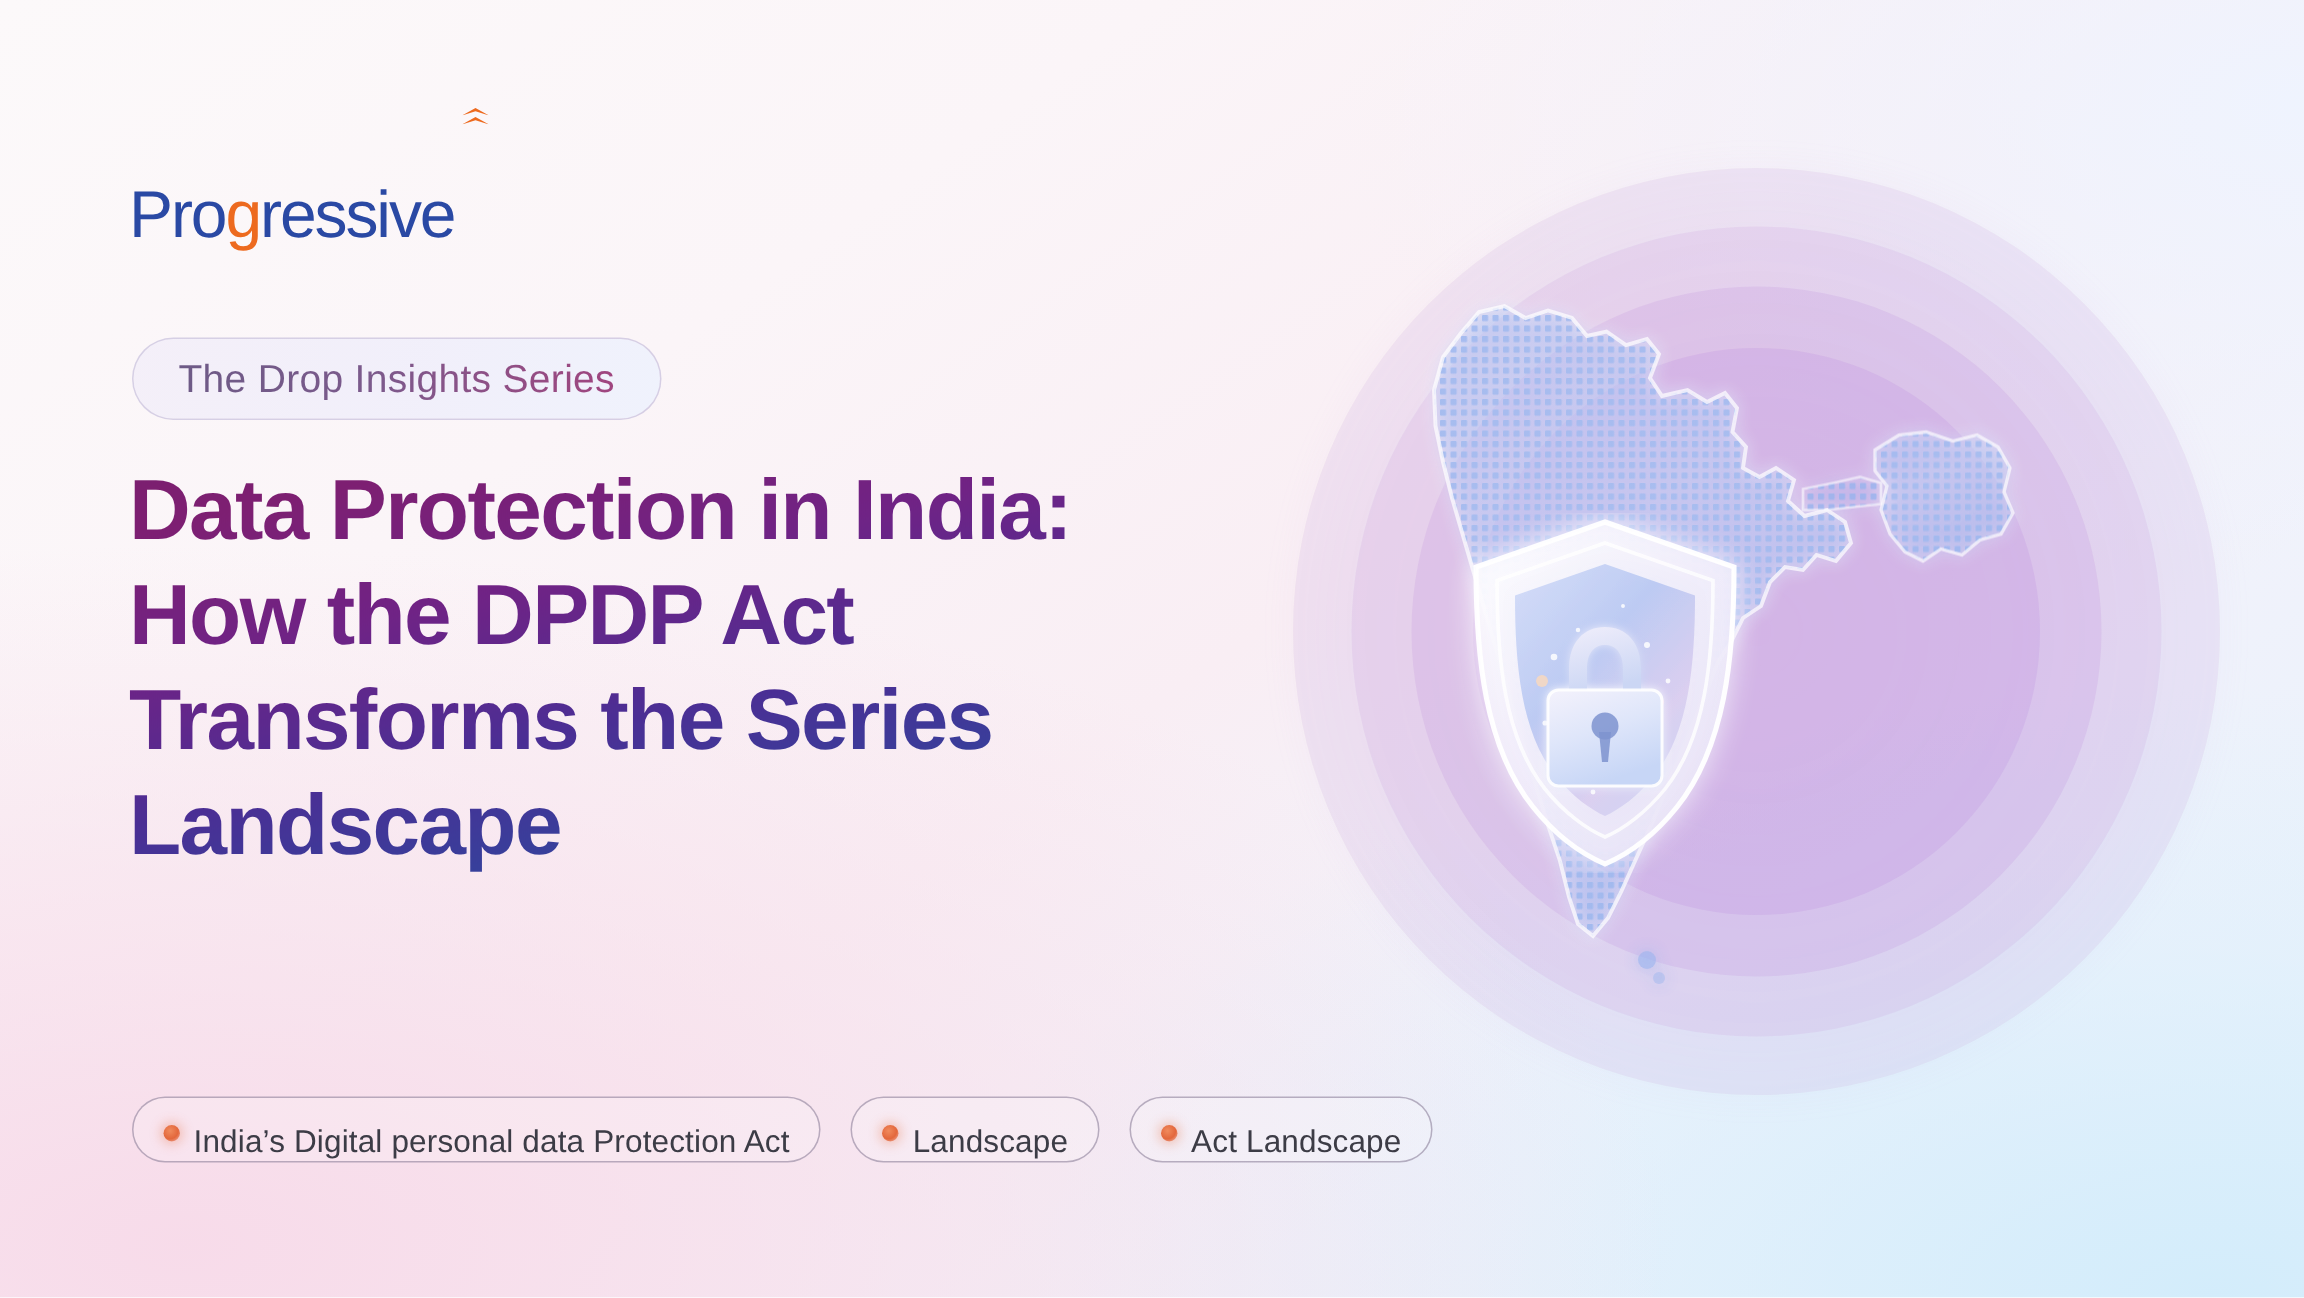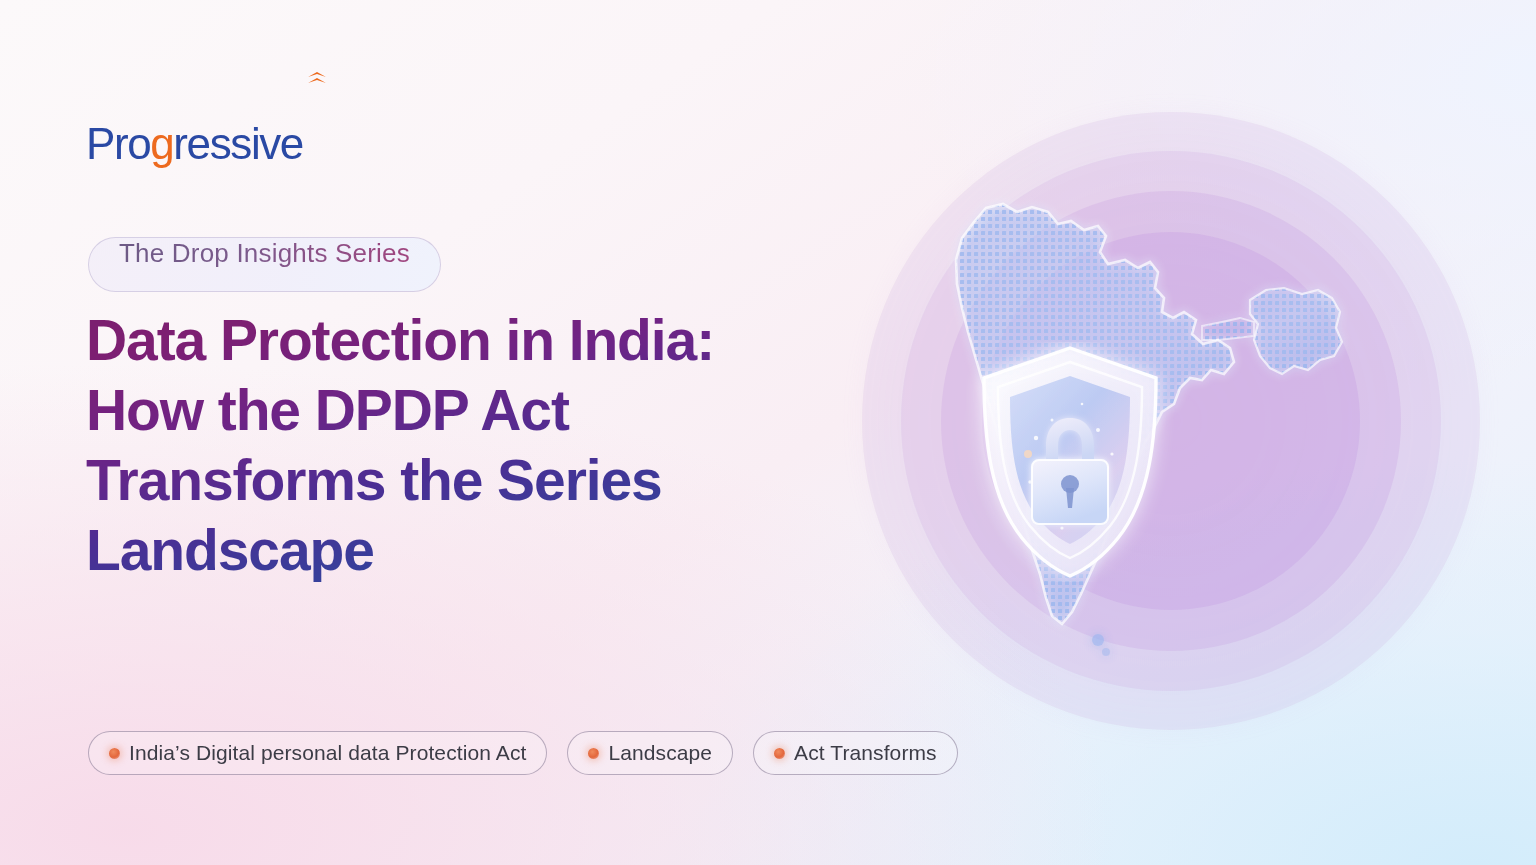--- a/index.html
+++ b/index.html
@@ -43,30 +43,29 @@
     background:linear-gradient(90deg,#ed6a1f,#ed6a1f);
     clip-path:polygon(0 100%, 50% 0, 100% 100%, 50% 42%);
   }
   .logo-caret span.c1 { top:0; }
   .logo-caret span.c2 { top:6px; }
 
   
   .series-badge {
     position:absolute; left:88px; top:225px;
     height:55px;
-    display:flex; 
+    display:flex; align-items:center;
     padding:0 30px;
     border-radius:28px;
     border:1px solid rgba(168,160,205,0.45);
     background:linear-gradient(100deg, rgba(243,238,248,0.92) 0%, rgba(240,238,250,0.92) 55%, rgba(238,241,252,0.92) 100%);
     font-size:26px;
     letter-spacing:0.2px;
     white-space:nowrap;
     background-clip:padding-box;
-    margin-top:12px;
   }
   .series-badge .txt {
     background:linear-gradient(90deg,#6d5a86 0%, #7c5a8c 45%, #a0457f 100%);
     -webkit-background-clip:text;
     background-clip:text;
     color:transparent;
     -webkit-text-fill-color:transparent;
   }
 
   
@@ -84,21 +83,21 @@
     -webkit-text-fill-color:transparent;
   }
 
   
   .tags {
     position:absolute; left:88px; top:731px;
     display:flex; align-items:center; gap:20px;
   }
   .tag {
     height:44px;
-    display:flex; align-items:center; gap:9px;
+    display:flex; gap:9px;
     padding:18px 20px;
     border-radius:24px;
     border:1px solid rgba(120,105,135,0.5);
     background:rgba(255,255,255,0.20);
     font-size:21px;
     color:#3c3c46;
     white-space:nowrap;
     letter-spacing:0.1px;
   }
   .tag .dot {
@@ -164,21 +163,21 @@
     <div class="tag">
       <span class="dot"></span>
       <span>India’s Digital personal data Protection Act</span>
     </div>
     <div class="tag">
       <span class="dot"></span>
       <span>Landscape</span>
     </div>
     <div class="tag">
       <span class="dot"></span>
-      <span>Act Transforms</span>
+      <span>Act Landscape</span>
     </div>
   </div>
 
   <div class="illus">
     <div class="ring-blur"></div>
     <div class="ring r1"></div>
     <div class="ring r2"></div>
     <div class="ring r3"></div>
     <div class="ring r4"></div>
 

